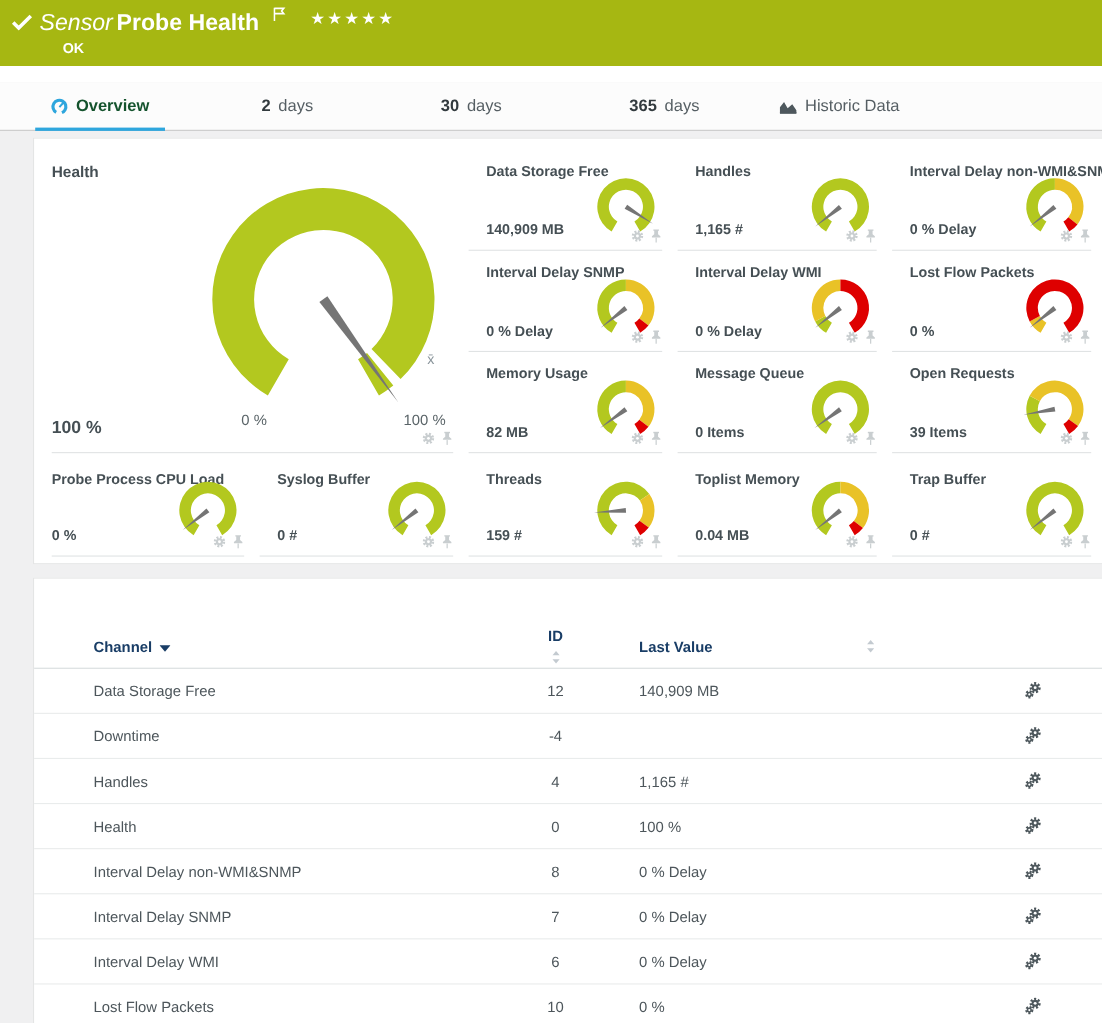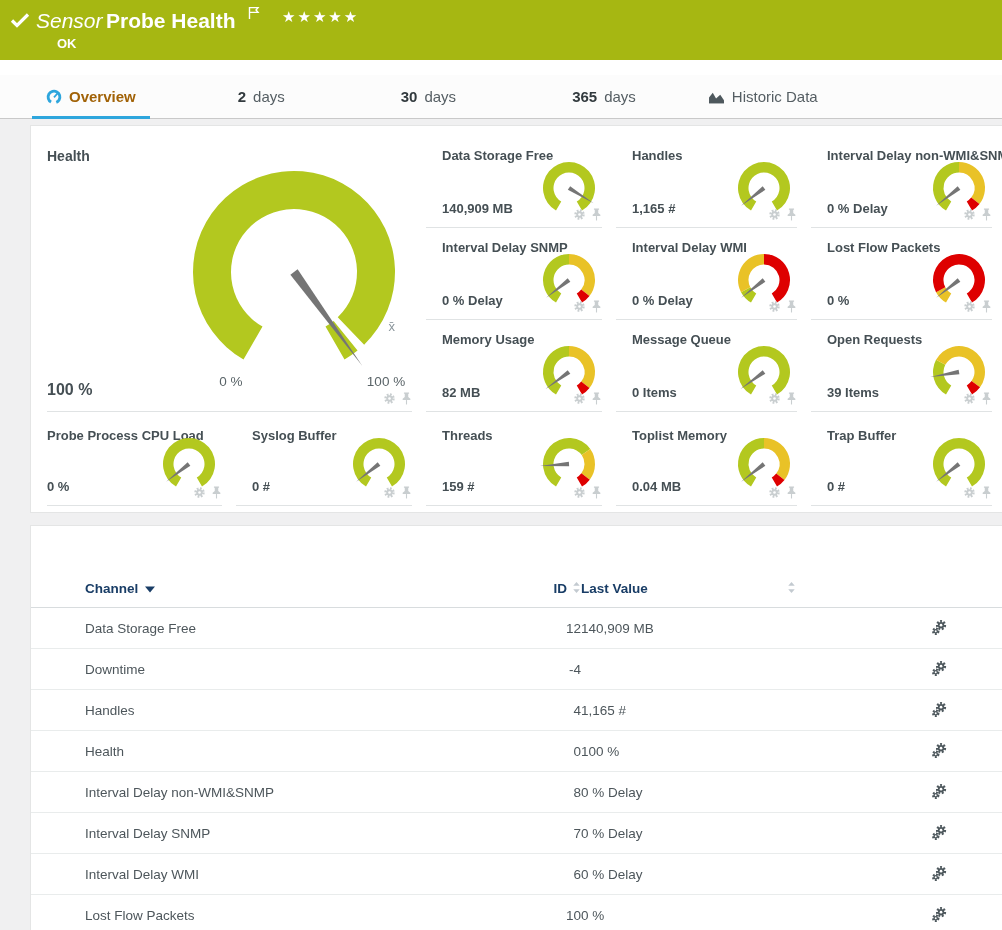--- a/index.html
+++ b/index.html
@@ -18,21 +18,21 @@
   .strip { height:15px; background:#fff; }
 
   
   .tabs { height:44px; background:#fcfcfc; border-bottom:1px solid #c9c9c9;
     display:flex; align-items:stretch; padding-left:32px; }
   .tab { display:flex; align-items:center; gap:7px; padding:0 14px; margin-right:30px;
     font-size:15px; color:#555e63; cursor:pointer; position:relative; white-space:nowrap; }
   .tab.days { margin-left:44px; margin-right:44px; }
   .tab .num { font-weight:bold; color:#323a3e; }
   .tab .lbl { color:#555e63; }
-  .tab.active .lbl { color:#a16207; font-weight:bold; }
+  .tab.active .lbl { color:#14532d; font-weight:bold; }
   .tab.active::after { content:""; position:absolute; left:0; right:0; bottom:-1px;
     height:3px; background:#2ea6dd; }
   .tab .ticon { display:flex; align-items:center; }
 
   
   .panel { position:relative; width:985px; margin-left:30px; background:#fff;
     border:1px solid #e4e5e5; }
   .panel.gauges { margin-top:6px; padding:10px 0 6px; }
   .panel.tablep { margin-top:12px; padding:44px 0 14px; }
 
@@ -64,21 +64,21 @@
   .axis { position:absolute; top:238px; font-size:13.5px; color:#5a6468; text-align:center; }
   .axis.min { left:170px; width:60px; }
   .axis.max { left:320px; width:70px; }
   .g-value.big { top:245px; bottom:auto; font-size:16px; }
 
   
   .trow { display:flex; align-items:center; height:41px; border-bottom:1px solid #e9ecec;
     font-size:13.5px; color:#4d565b; }
   .trow.thead { height:38px; color:#193d66; font-weight:bold; border-bottom:1px solid #d8dcde; }
   .c-name { flex:1 1 auto; padding-left:54px; display:flex; align-items:center; gap:7px; }
-  .c-id { width:152px; text-align:right; display:flex; justify-content:flex-end; align-items:center; gap:5px; }
+  .c-id { width:152px; text-align:right; display:flex; justify-content:flex-end; align-items:center; gap:5px;flex-direction:column; }
   .c-last { width:215px; text-align:right; display:flex; justify-content:space-between; align-items:center; gap:5px; }
   .c-act { width:218px; display:flex; justify-content:flex-end; align-items:center; padding-right:66px; }
   .c-name .chan { cursor:pointer; }
   .gearbtn { cursor:pointer; display:flex; }
 </style>
 </head>
 <body>
 
 <header class="topbar">
   <span class="chk">

